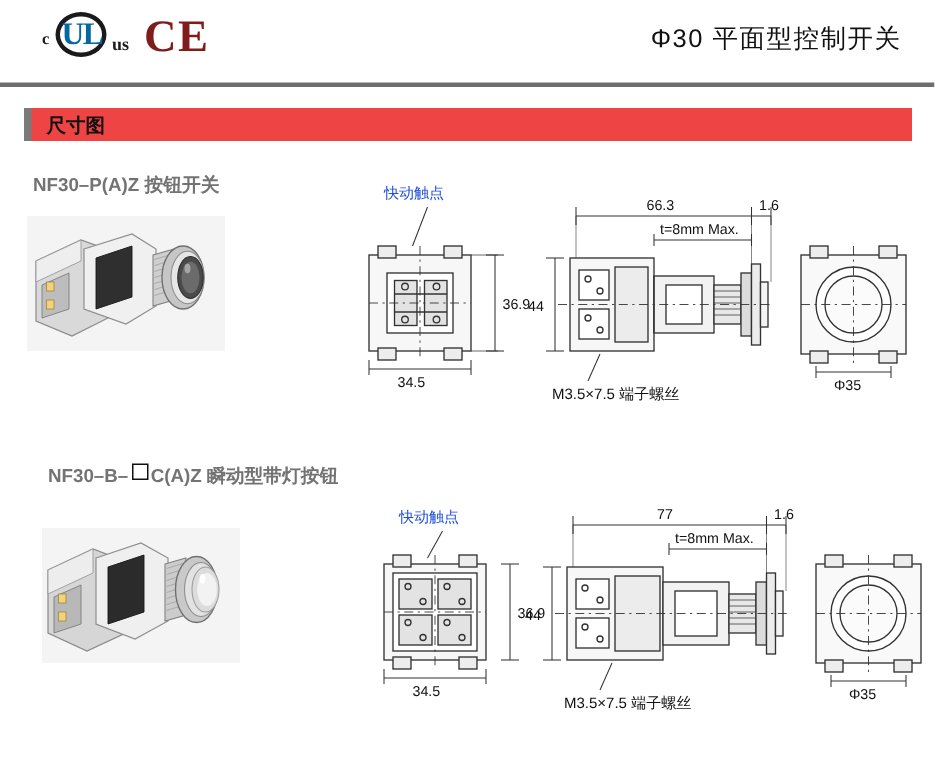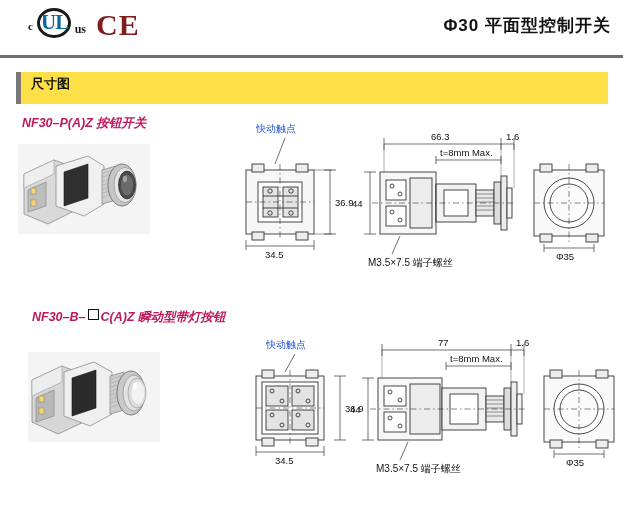--- a/index.html
+++ b/index.html
@@ -76,41 +76,41 @@
   .ce-mark .ce-text {
     font-family: "Liberation Serif", serif;
     font-size: 30px;
     font-weight: bold;
     letter-spacing: 1px;
     color: #7f1d1d;
     line-height: 30px;
   }
   .header-title {
     position: absolute;
-    right: 12px; top: 14px;
+    right: 22px; top: 14px;
     font-size: 17px;
-    font-weight: bold;
+    font-weight: normal;
     letter-spacing: 1px;
     color: #111;
   }
   .header-rule {
     position: absolute;
     left: 0; top: 55px;
     width: 623px;
     height: 3px;
     background: #6e6e6e;
   }
 
   
   .section-bar {
     position: absolute;
     left: 16px; top: 72px;
     width: 592px;
-    height: 32px;
-    background: #fde047;
+    height: 22px;
+    background: #ef4444;
     border-left: 5px solid #7a7a7a;
     box-sizing: border-box;
   }
   .section-bar .label {
     position: absolute;
     left: 10px; top: 3px;
     font-size: 13px;
     font-weight: bold;
     color: #111;
   }
@@ -120,22 +120,21 @@
   #block-1 { top: 108px; height: 190px; }
   #block-2 { top: 302px; height: 200px; margin-left: 10px; }
 
   .model-names {
     position: absolute;
     left: 22px;
     top: 6px;
     font-size: 12.5px;
     font-weight: bold;
     line-height: 18px;
-    color: #be185d;
-    font-style: italic;
+    color: #737373;
   }
   .model-names .mn-row { white-space: nowrap; }
   .sq { display: inline-block; width: 9px; height: 9px; border: 1px solid #111; margin: 0 2px; vertical-align: 1px;}
 
   
   .photo {
     position: absolute;
     left: 18px;
     width: 132px;
     height: 90px;

